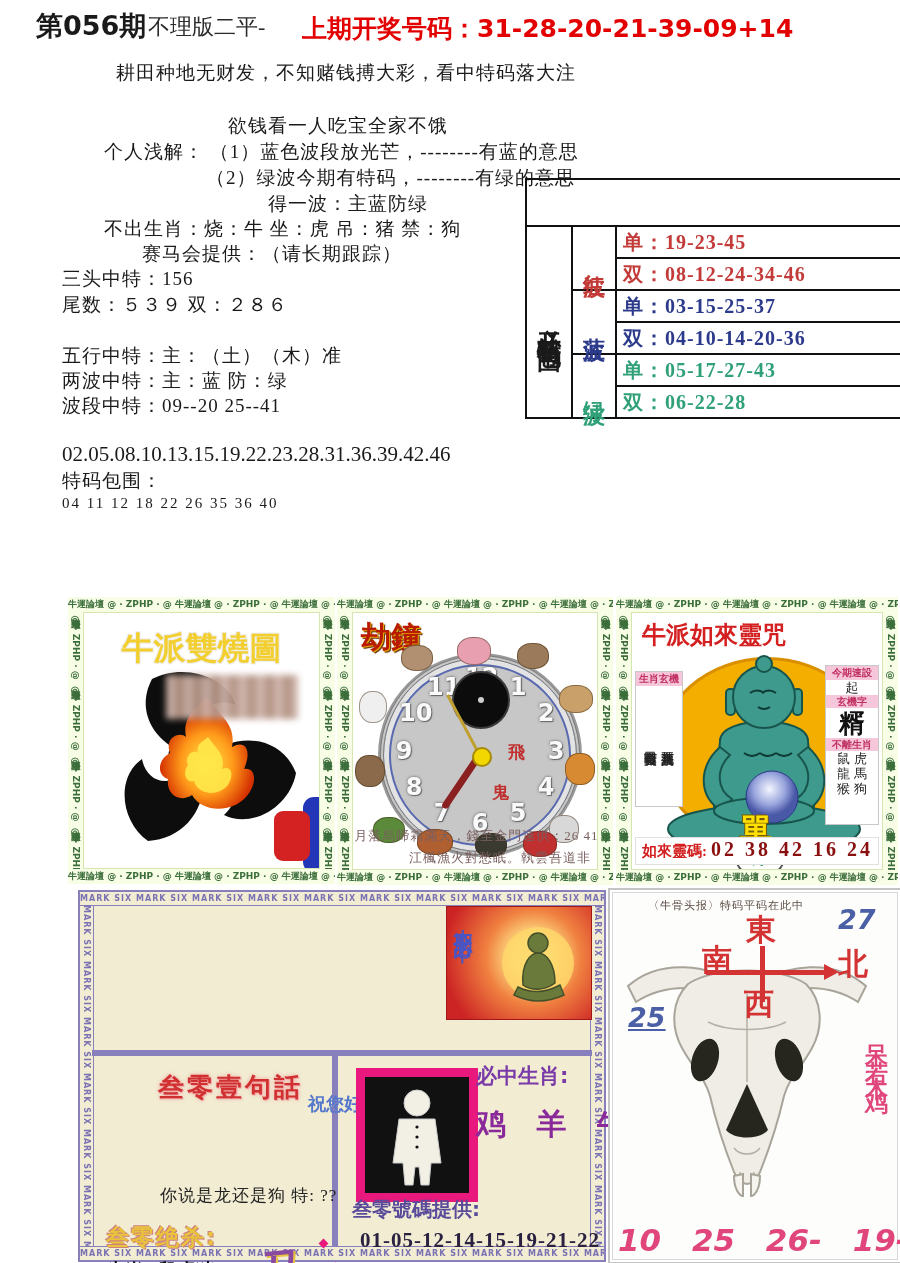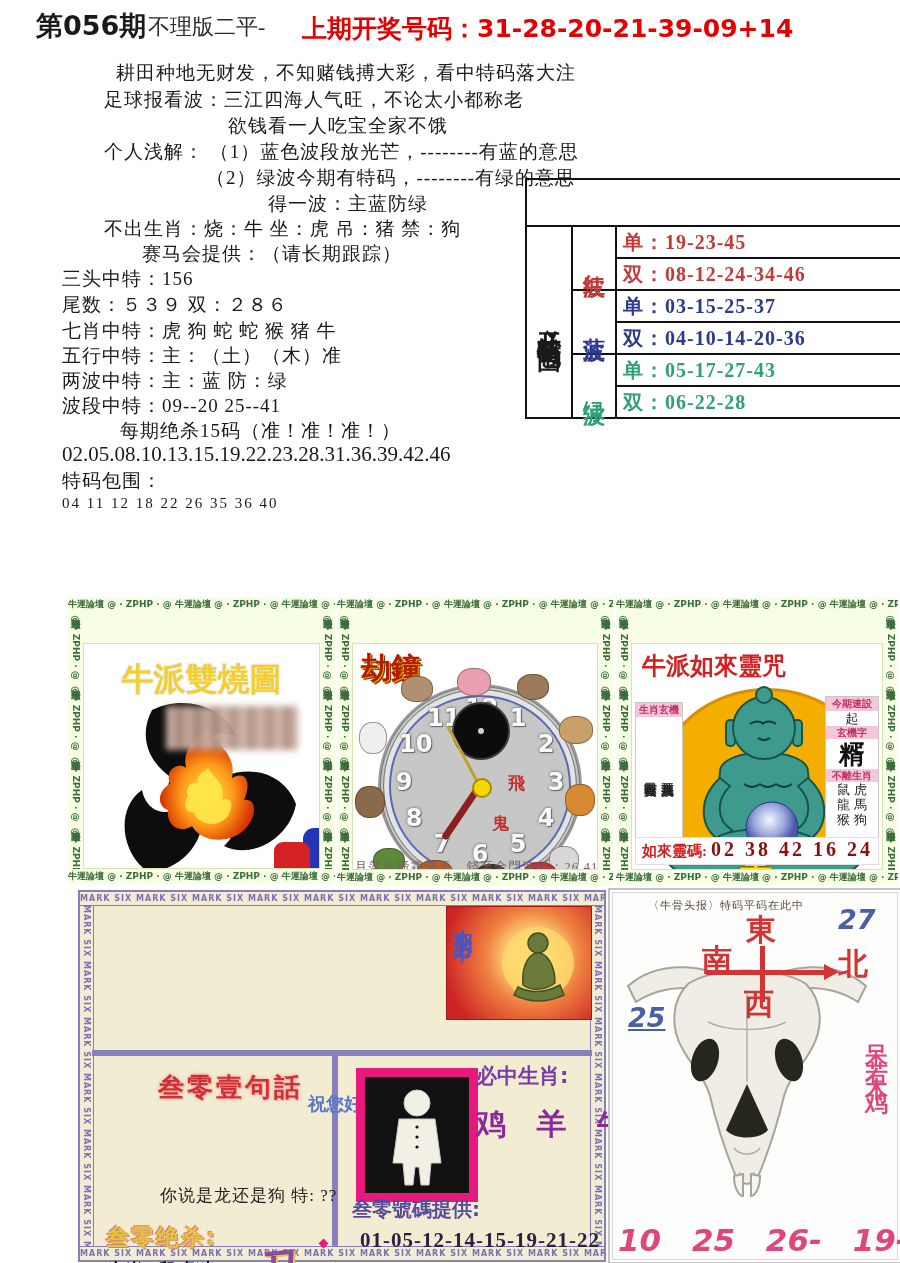--- a/index.html
+++ b/index.html
@@ -36,21 +36,21 @@
 
   
   .zb-panel{background:#f8fde6;}
   .zb-strip{position:absolute;overflow:hidden;font-family:"DejaVu Sans",sans-serif;
       font-size:9px;font-weight:bold;color:#3b6e3b;white-space:nowrap;line-height:15px;}
   .zb-top{left:0;right:0;top:0;height:15px;}
   .zb-bottom{left:0;right:0;bottom:0;height:15px;}
   .zb-left{left:0;top:15px;bottom:15px;width:15px;writing-mode:vertical-rl;}
   .zb-right{right:0;top:15px;bottom:15px;width:15px;writing-mode:vertical-rl;}
   .zb-inner{position:absolute;left:15px;right:15px;top:15px;bottom:15px;background:#ffffff;
-      border:1px solid #d6e6b0;overflow:hidden;margin-top:31px;}
+      border:1px solid #d6e6b0;overflow:hidden;}
 
   #panel-swirl{left:68px;top:597px;width:267px;height:287px;}
   #panel-clock{left:337px;top:597px;width:276px;height:288px;}
   #panel-buddha{left:616px;top:597px;width:282px;height:288px;}
 
   
   .swirl-title{left:0;top:14px;width:100%;text-align:center;
       font-family:"DejaVu Sans",sans-serif;font-weight:bold;font-size:32px;color:#f2ce2e;
       text-shadow:-1px -1px 0 #efefef,1px -1px 0 #efefef,-1px 1px 0 #efefef,1px 1px 0 #efefef;}
   .blurbox{left:82px;top:62px;width:132px;height:44px;filter:blur(3px);opacity:.95;
@@ -158,34 +158,31 @@
 </head>
 <body>
 
 <div id="page">
 
   <span class="abs hdr-period nw">第056期</span>
   <span class="abs hdr-edition nw">不理版二平-</span>
   <span class="abs hdr-draw nw">上期开奖号码：31-28-20-21-39-09+14</span>
 
   <span class="abs tl tl0 nw">耕田种地无财发，不知赌钱搏大彩，看中特码落大注</span>
-  <span class="abs tl tl1 nw">足球报看波：三江四海人气旺，不论太小都称老</span>
   <span class="abs tl tl2 nw">欲钱看一人吃宝全家不饿</span>
   <span class="abs tl tl3 nw">个人浅解： （1）蓝色波段放光芒，--------有蓝的意思</span>
   <span class="abs tl tl4 nw">（2）绿波今期有特码，--------有绿的意思</span>
   <span class="abs tl tl5 nw">得一波：主蓝防绿</span>
   <span class="abs tl tl6 nw">不出生肖：烧：牛 坐：虎 吊：猪 禁：狗</span>
   <span class="abs tl tl7 nw">赛马会提供：（请长期跟踪）</span>
   <span class="abs tl tl8 nw">三头中特：156</span>
   <span class="abs tl tl9 nw">尾数：５３９ 双：２８６</span>
-  <span class="abs tl tl10 nw">七肖中特：虎 狗 蛇 蛇 猴 猪 牛</span>
   <span class="abs tl tl11 nw">五行中特：主：（土）（木）准</span>
   <span class="abs tl tl12 nw">两波中特：主：蓝 防：绿</span>
   <span class="abs tl tl13 nw">波段中特：09--20 25--41</span>
-  <span class="abs tl tl14 nw">每期绝杀15码（准！准！准！）</span>
   <span class="abs tl tl15 nw">02.05.08.10.13.15.19.22.23.28.31.36.39.42.46</span>
   <span class="abs tl tl16 nw">特码包围：</span>
   <span class="abs tl tl17 nw">04 11 12 18 22 26 35 36 40</span>
 
   <table id="wavetable" class="abs">
     <tbody>
         <tr>
           <td class="t-empty" colspan="3"></td>
         </tr>
     <tr>

